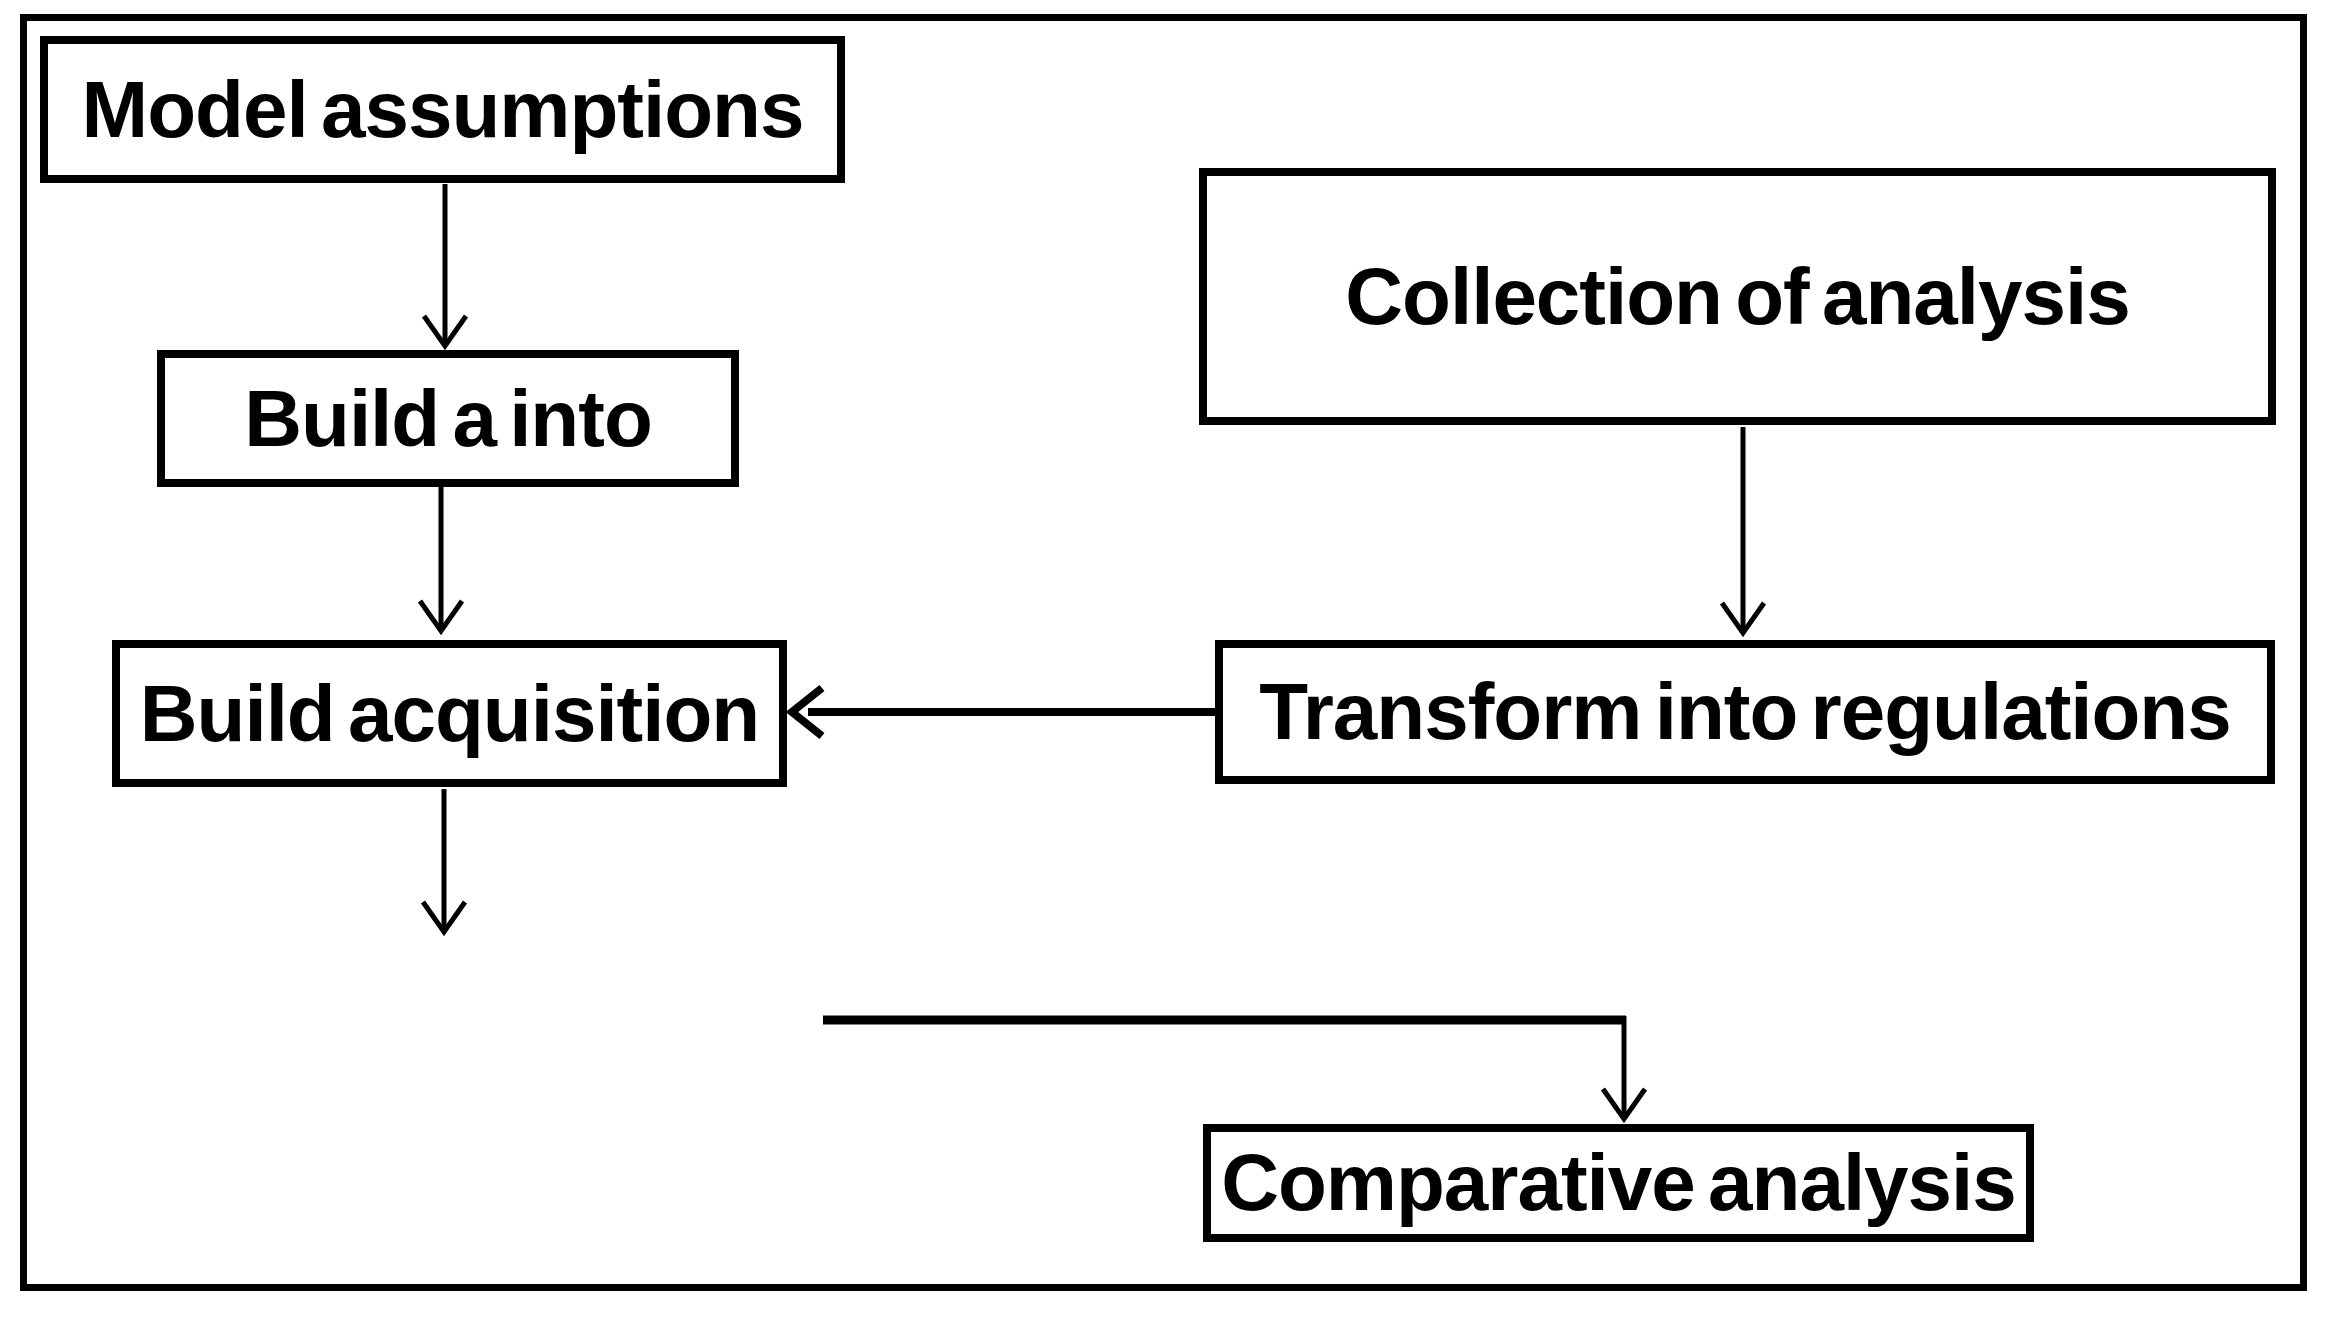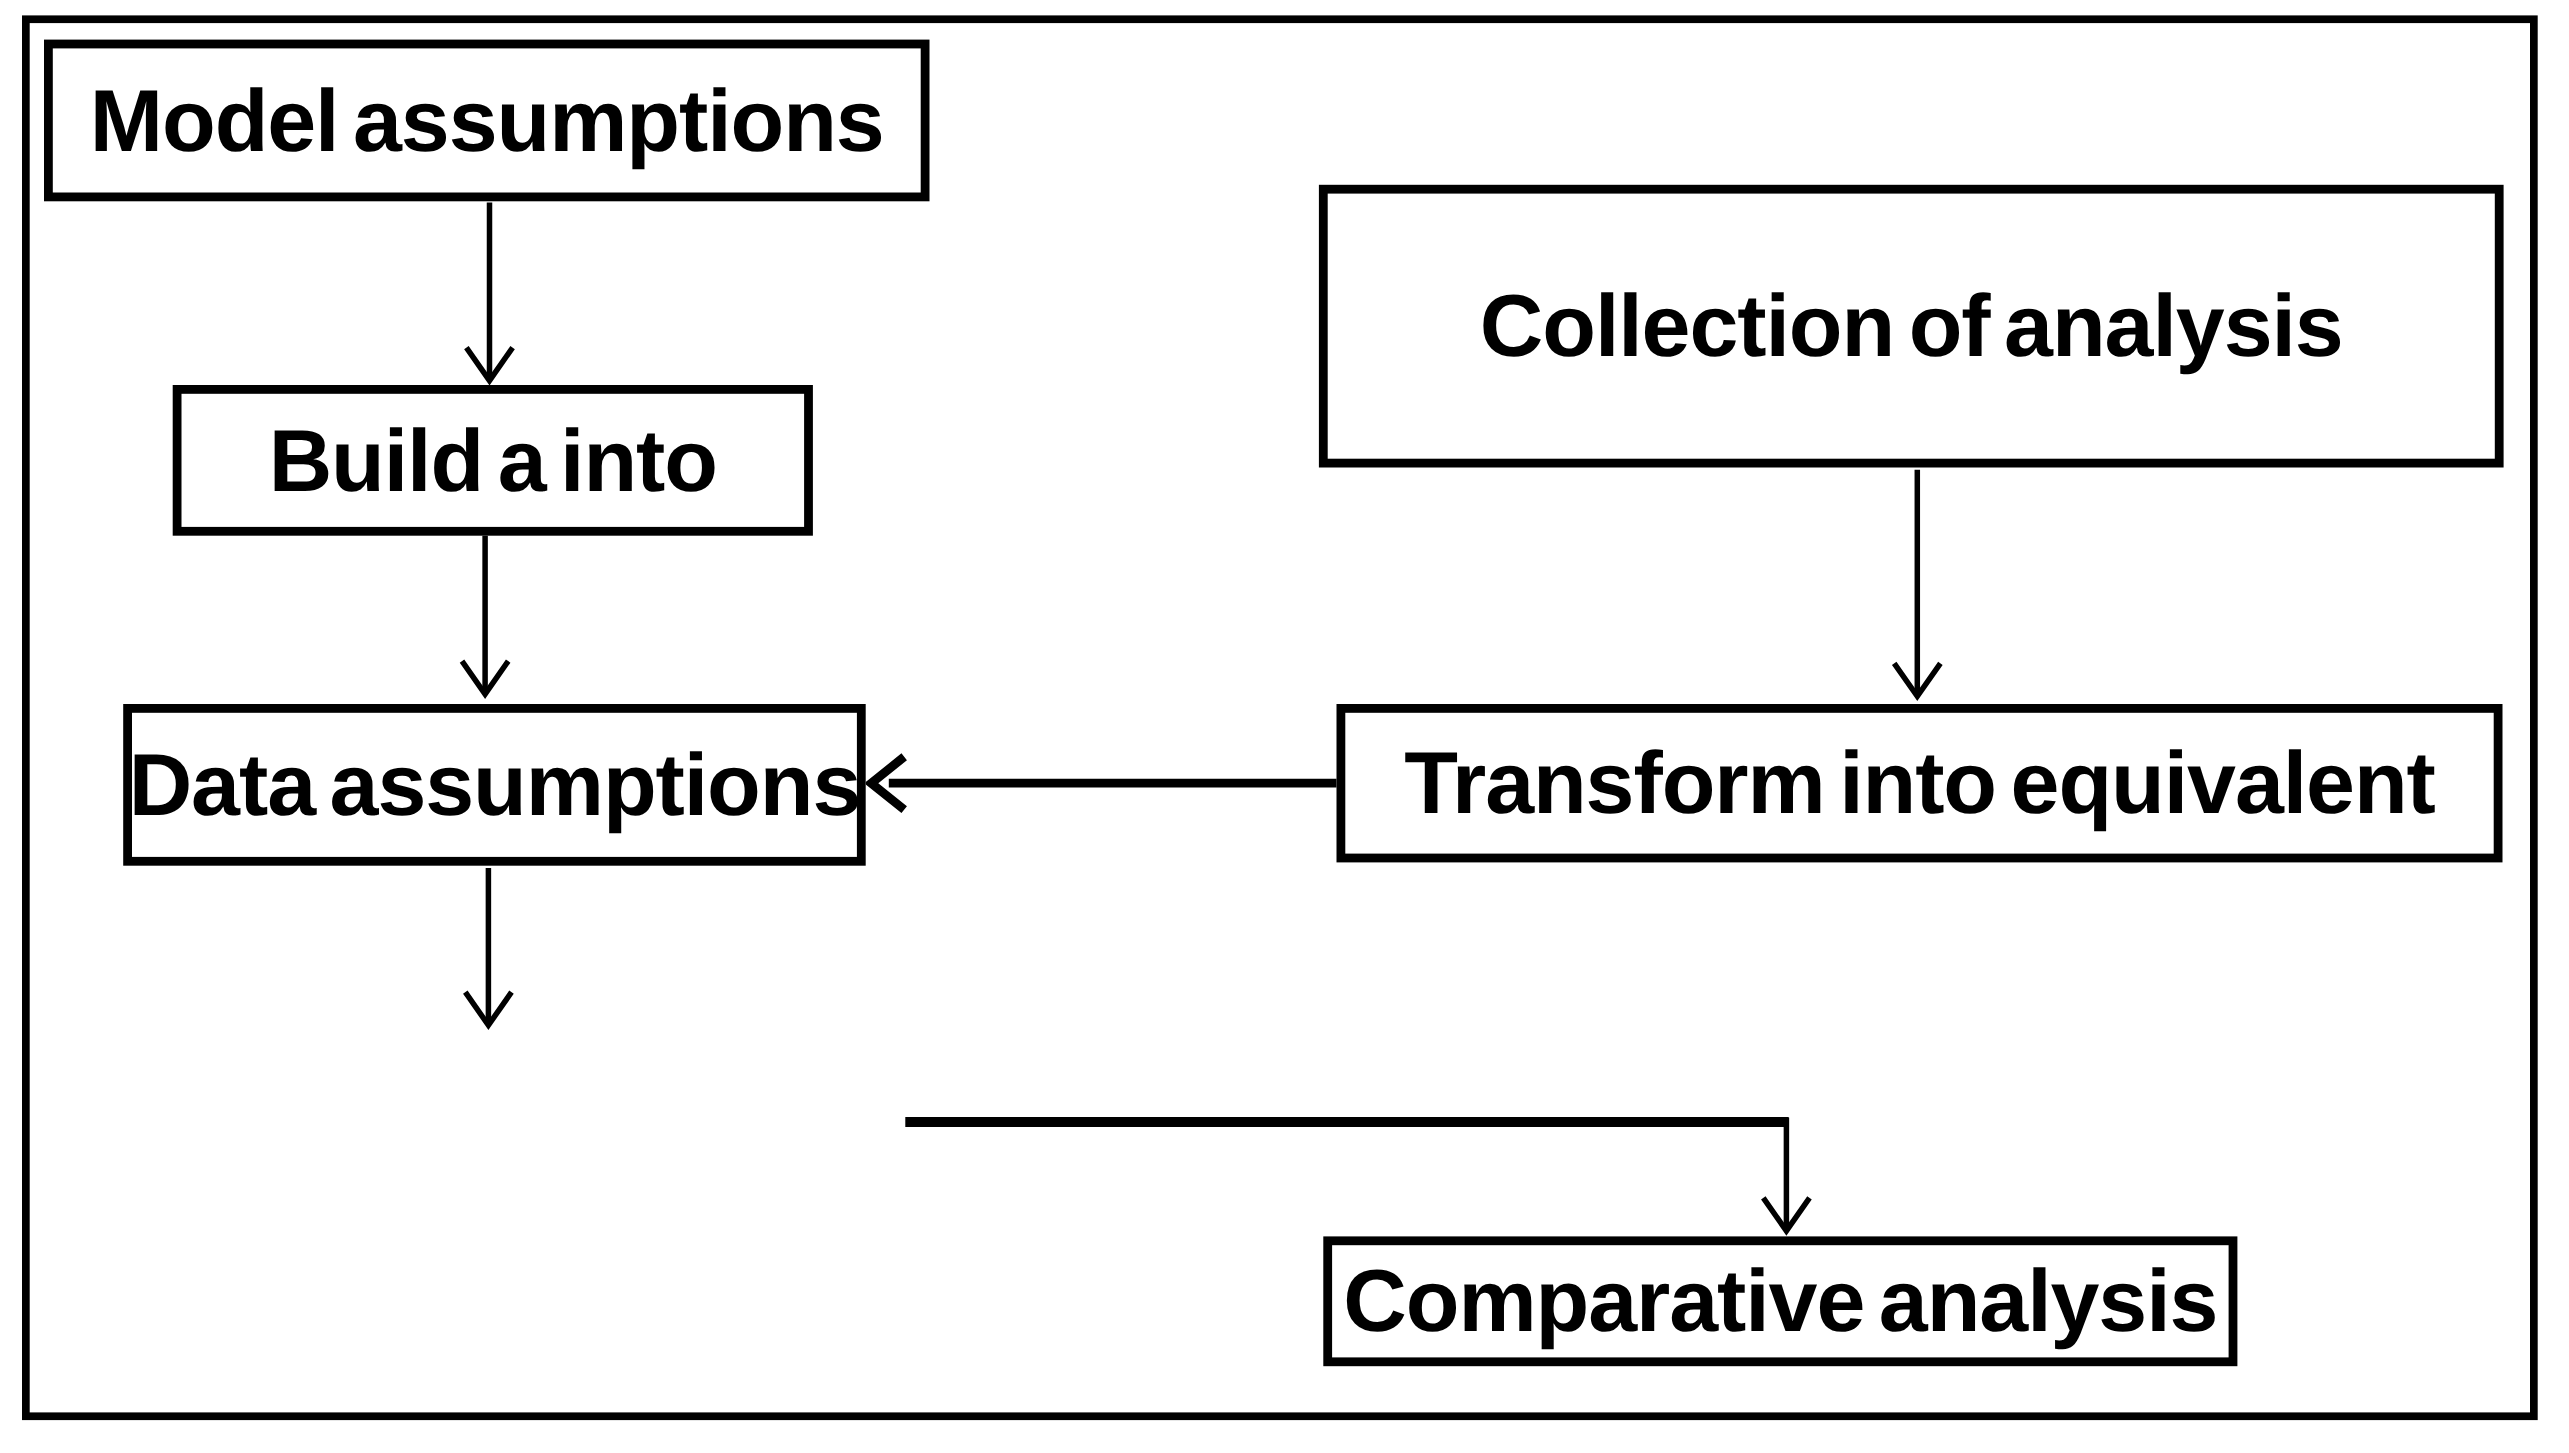--- a/index.html
+++ b/index.html
@@ -104,29 +104,29 @@
 
   <div class="node" id="node-model-assumptions">
     <span>Model assumptions</span>
   </div>
 
   <div class="node" id="node-build-a-model">
     <span>Build a into</span>
   </div>
 
   <div class="node" id="node-data-acquisition">
-    <span>Data assumptions</span>
+    <span>Build acquisition</span>
   </div>
 
 
   <div class="node" id="node-collection">
     <span>Collection of analysis</span>
   </div>
 
   <div class="node" id="node-transform">
-    <span>Transform into equivalent</span>
+    <span>Transform into regulations</span>
   </div>
 
   <div class="node" id="node-comparative">
     <span>Comparative analysis</span>
   </div>
 
 </div>
 
 </body></html>

